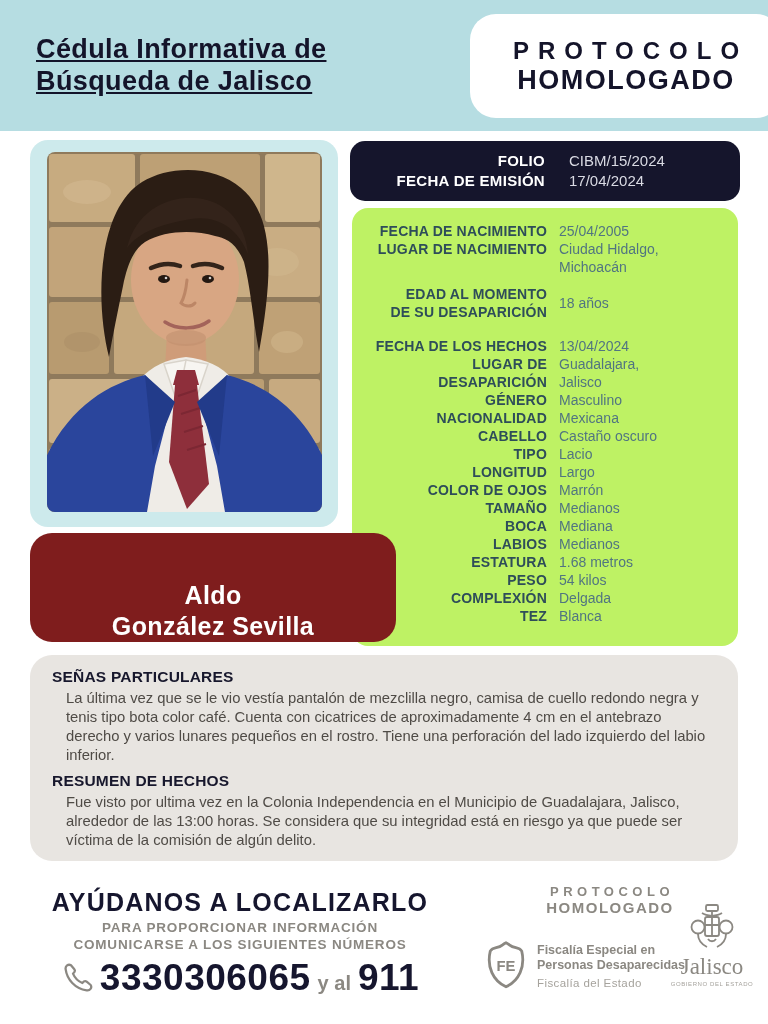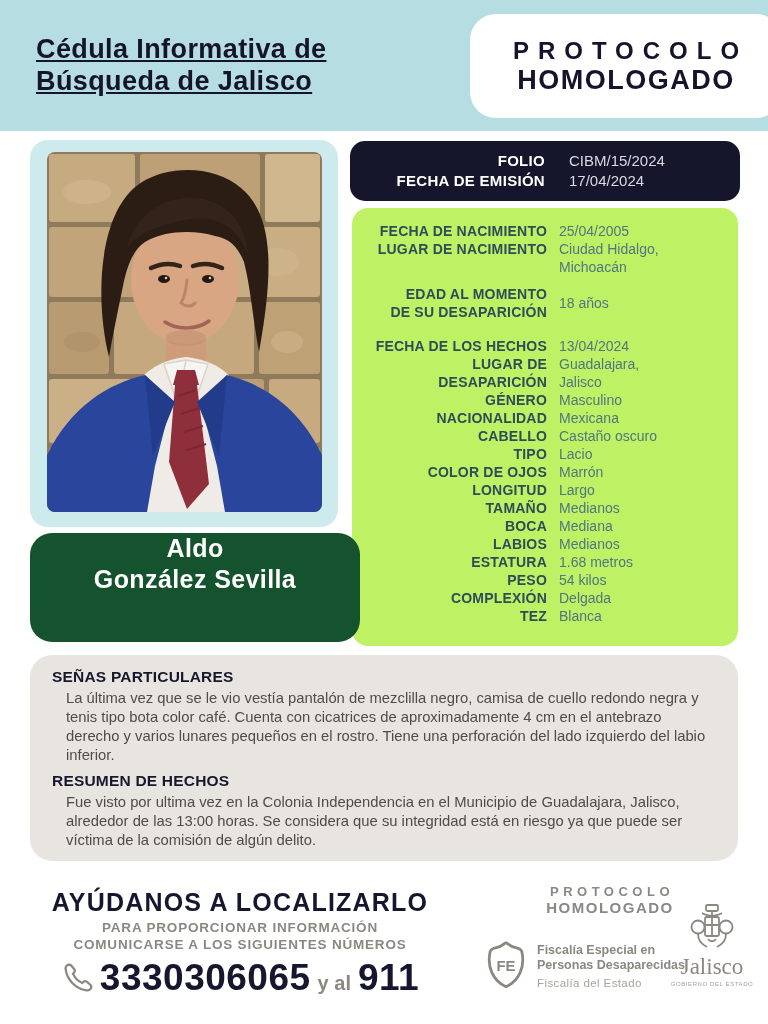--- a/index.html
+++ b/index.html
@@ -33,22 +33,22 @@
   .details-panel { position:absolute; left:352px; top:208px; width:386px; height:438px; background:#bef264;
                    border-radius:16px; padding:14px 8px 0 14px; color:#2e4d59; }
   .drow { display:grid; grid-template-columns:181px 1fr; column-gap:12px; font-size:14px; line-height:18px; }
   .drow .lbl { text-align:right; font-weight:bold; color:#2e4d59; letter-spacing:.2px; }
   .drow .val { color:#517581; }
   .drow.gap-sm { margin-top:9px; }
   .drow.gap-lg { margin-top:16px; }
   .drow .center { align-self:center; }
 
   
-  .name-box { position:absolute; left:30px; top:533px; width:330px; height:109px; background:#14532d;
-              border-radius:22px; display:flex; flex-direction:column; justify-content:flex-start; align-items:center; }
+  .name-box { position:absolute; left:30px; top:533px; width:366px; height:109px; background:#7f1d1d;
+              border-radius:22px; display:flex; flex-direction:column; justify-content:flex-end; align-items:center; }
   .name-box div { color:#ffffff; font-weight:bold; font-size:25px; line-height:31px; letter-spacing:.4px; }
 
   
   .narrative { position:absolute; left:30px; top:655px; width:708px; height:206px; background:#e8e5e1;
                border-radius:22px; padding:13px 26px 8px 22px; }
   .nar-h { font-size:15.5px; font-weight:bold; color:#17172c; letter-spacing:.2px; }
   .nar-p { font-size:14.8px; color:#4f4b46; line-height:19px; margin:3px 0 7px 14px; }
 
   
   .help-block { position:absolute; left:20px; top:888px; width:440px; text-align:center; }
@@ -192,26 +192,26 @@
     </div>
     <div class="drow">
       <div class="lbl">CABELLO</div>
       <div class="val">Castaño oscuro</div>
     </div>
     <div class="drow">
       <div class="lbl">TIPO</div>
       <div class="val">Lacio</div>
     </div>
     <div class="drow">
+      <div class="lbl">LONGITUD</div>
+      <div class="val">Largo</div>
+    </div>
+    <div class="drow">
       <div class="lbl">COLOR DE OJOS</div>
       <div class="val">Marrón</div>
-    </div>
-    <div class="drow">
-      <div class="lbl">LONGITUD</div>
-      <div class="val">Largo</div>
     </div>
     <div class="drow">
       <div class="lbl">TAMAÑO</div>
       <div class="val">Medianos</div>
     </div>
     <div class="drow">
       <div class="lbl">BOCA</div>
       <div class="val">Mediana</div>
     </div>
     <div class="drow">

